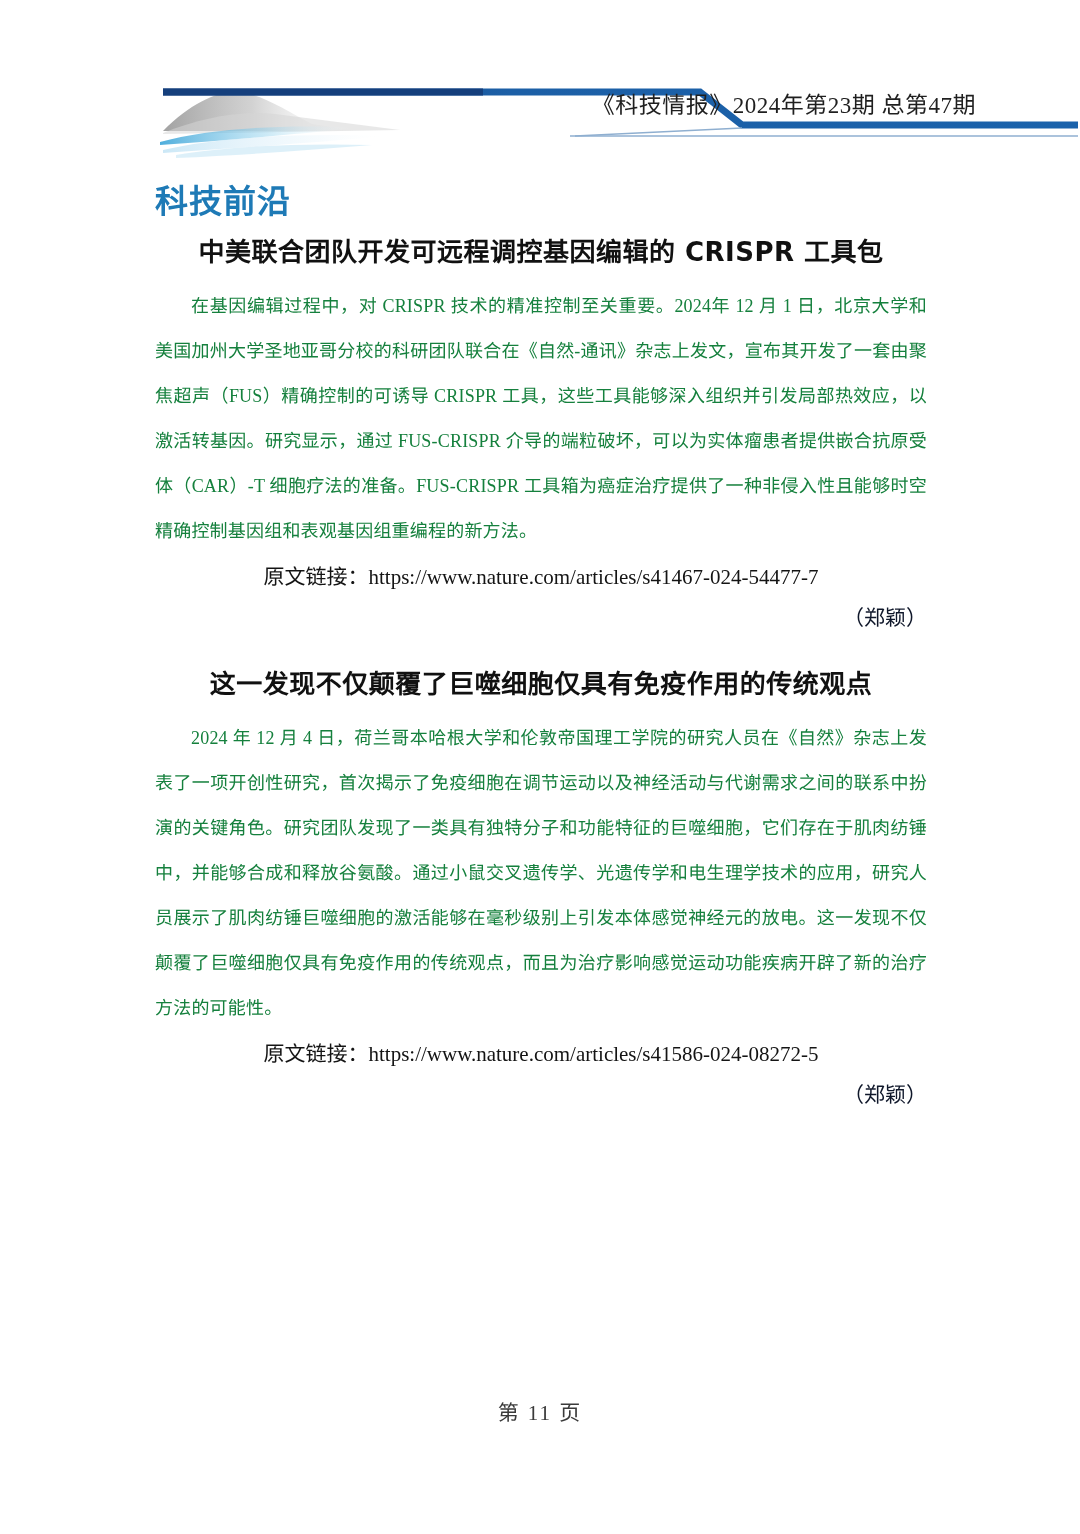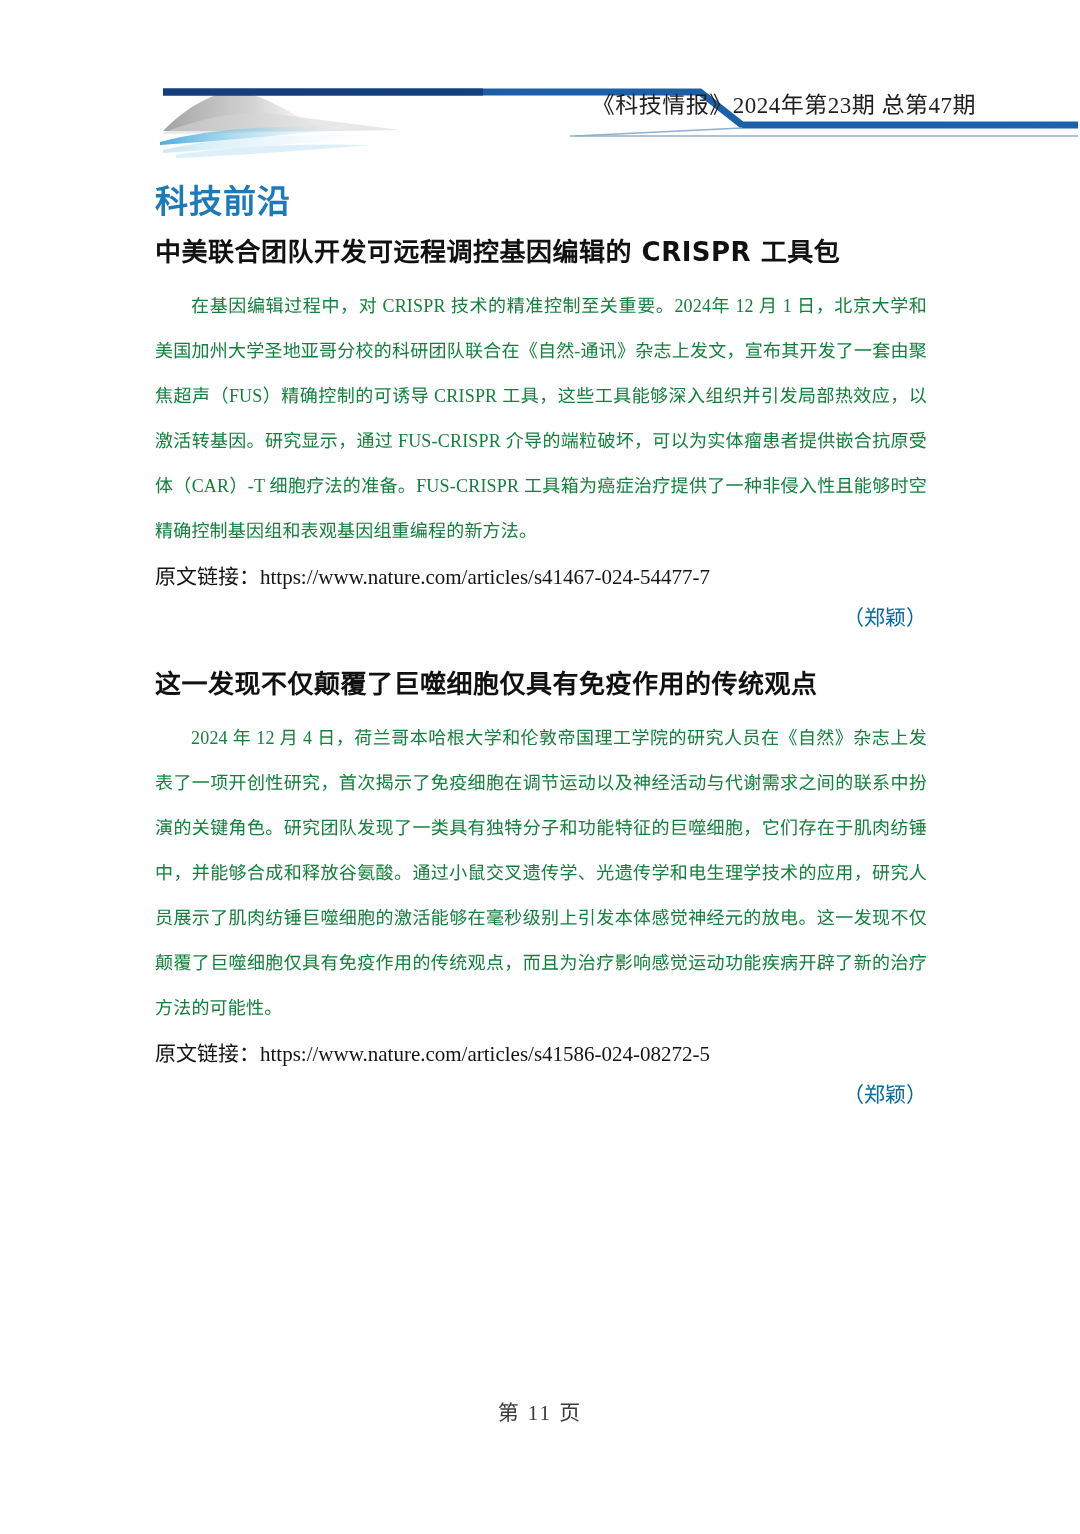--- a/index.html
+++ b/index.html
@@ -63,20 +63,21 @@
 
   
   .content {
     position: absolute;
     left: 155px;
     top: 228px;
     width: 772px;
   }
 
   .article-title {
+    text-align: center;
     font-family: "DejaVu Sans", "Liberation Sans", sans-serif;
     font-size: 26px;
     font-weight: bold;
     color: #111111;
     line-height: 1.3;
     letter-spacing: 0.5px;
     margin: 0;
     padding: 8px 0 14px 0;
   }
   .article-title.second {
@@ -92,31 +93,31 @@
     text-indent: 2em;
     color: #15803d;
     margin: 0;
     letter-spacing: 0.2px;
   }
 
   .source-line {
     font-family: "Liberation Serif", "DejaVu Serif", serif;
     font-size: 21px;
     line-height: 42px;
-    text-align: left;
+    text-align: center;
     color: #141414;
     margin: 0;
     padding-top: 2px;
   }
   .byline {
     font-family: "Liberation Serif", "DejaVu Serif", serif;
     font-size: 21px;
     line-height: 40px;
     text-align: right;
-    color: #0369a1;
+    color: #0f172a;
     margin: 0;
   }
 
   
   .page-footer {
     position: absolute;
     left: 0;
     bottom: 108px;
     width: 1080px;
     text-align: center;

